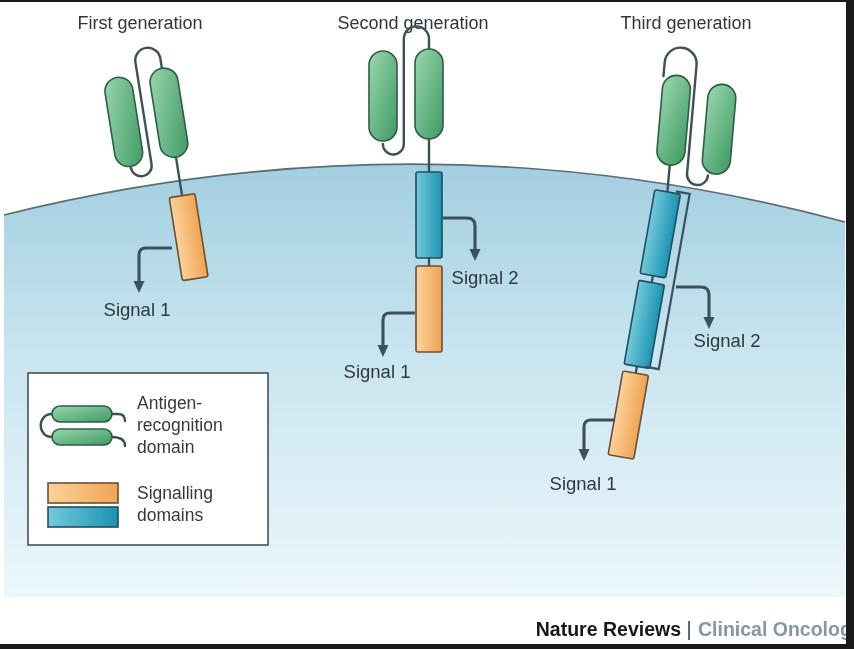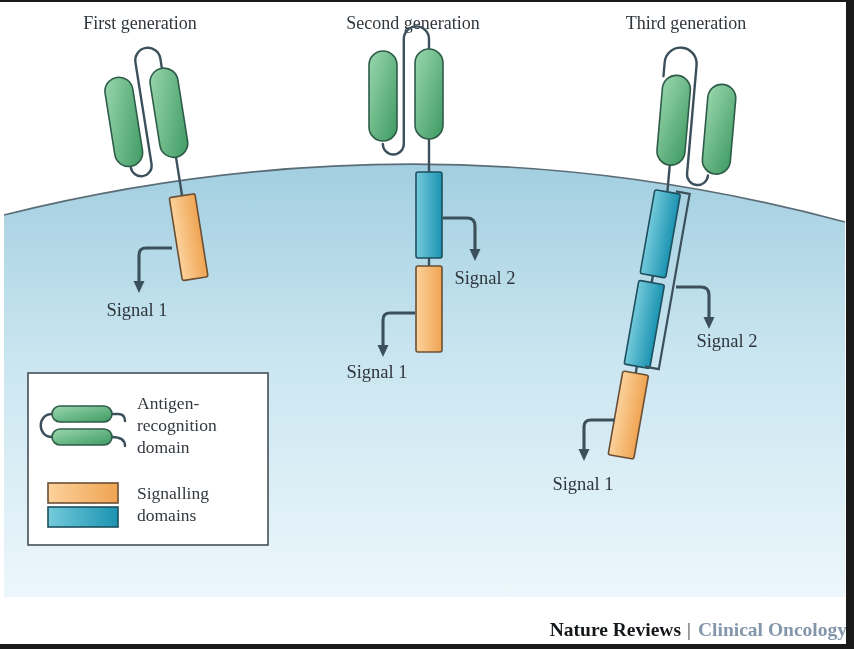--- a/index.html
+++ b/index.html
@@ -6,21 +6,21 @@
     --line:#3c505c;
     --membrane:#5a6c76;
     --text:#2f363c;
     --capsule-stroke:#2e5c49;
     --orange-stroke:#6a4f35;
     --blue-stroke:#1d4f5e;
     --legend-stroke:#454f57;
   }
   html,body{margin:0;padding:0;background:#ffffff;}
   .figure{position:relative;width:854px;height:649px;background:#fca5a5;overflow:hidden;
-          font-family:Liberation Serif, serif;}
+          font-family:Liberation Sans, sans-serif;}
   svg{display:block;}
   .title{font-size:18px;fill:var(--text);font-weight:500;}
   .signal{font-size:18.5px;fill:var(--text);}
   .legend-text{font-size:17.5px;fill:#33393f;}
   .linker{fill:none;stroke:var(--line);stroke-width:2.4;stroke-linecap:round;}
   .arrow path{fill:none;stroke:var(--line);stroke-width:3.1;stroke-linecap:butt;}
   .arrow polygon{fill:var(--line);stroke:none;}
   .capsule{stroke:var(--capsule-stroke);stroke-width:1.6;}
   .orange-rect{stroke:var(--orange-stroke);stroke-width:1.6;}
   .blue-rect{stroke:var(--blue-stroke);stroke-width:1.6;}

